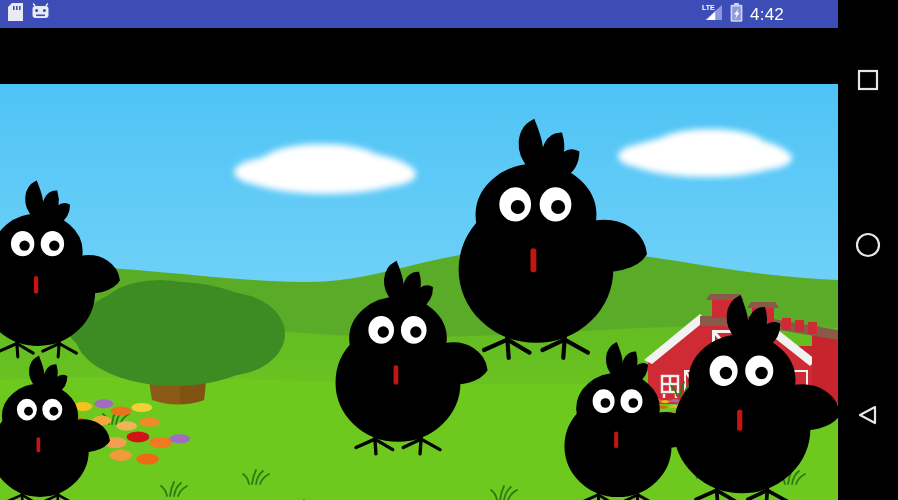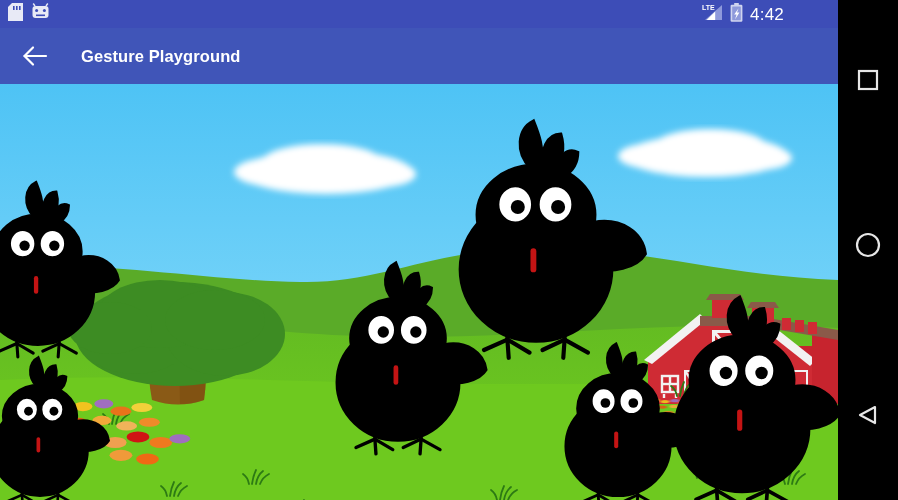--- a/index.html
+++ b/index.html
@@ -70,29 +70,20 @@
           <rect x="4.2" y="0" width="4.6" height="2" fill="#cfd4ef"></rect>
           <rect x="0.6" y="1.8" width="11.8" height="17" rx="1.2" fill="#cfd4ef"></rect>
           <rect x="2.2" y="3.4" width="8.6" height="13.8" rx="0.6" fill="#8e99db"></rect>
           <path d="M8.6 5.2 L4.2 11.4 L6.6 11.4 L5 16.4 L9.4 9.6 L7 9.6 Z" fill="#ffffff"></path>
         </svg>
       </span>
       <span class="sb-time" data-name="status-bar-clock">4:42</span>
     </div>
   </div>
 
-  <div class="appbar" data-name="app-bar">
-    <div class="back-btn" data-name="app-bar-back-button">
-      <svg width="26" height="22" viewBox="0 0 26 22" data-name="arrow-left-icon">
-        <line x1="2.5" y1="11" x2="24" y2="11" stroke="#fff" stroke-width="2.2" stroke-linecap="round"></line>
-        <polyline points="11,2.5 2.5,11 11,19.5" fill="none" stroke="#fff" stroke-width="2.2" stroke-linecap="round" stroke-linejoin="round"></polyline>
-      </svg>
-    </div>
-    <div class="appbar-title" data-name="app-bar-title">Gesture Playground</div>
-  </div>
 
   <div class="scene" data-name="gesture-playground-canvas">
     <svg viewBox="0 0 838 416" xmlns="http://www.w3.org/2000/svg">
       <defs>
         <linearGradient id="skyGrad" x1="0" y1="0" x2="0" y2="1">
           <stop offset="0%" stop-color="#4ec3f5"></stop>
           <stop offset="100%" stop-color="#92dffb"></stop>
         </linearGradient>
         <radialGradient id="cloudGrad" cx="50%" cy="50%" r="52%">
           <stop offset="55%" stop-color="#ffffff" stop-opacity="1"></stop>

